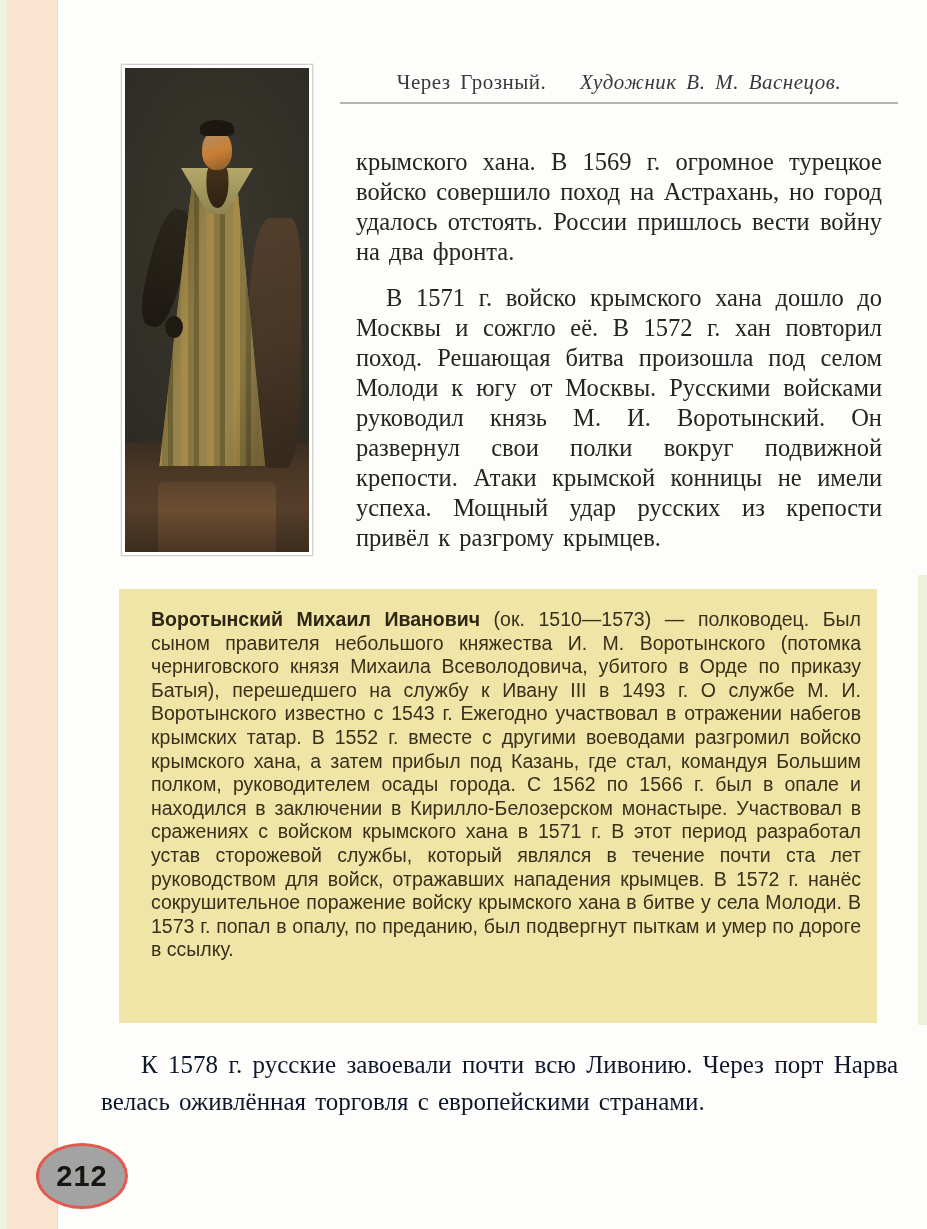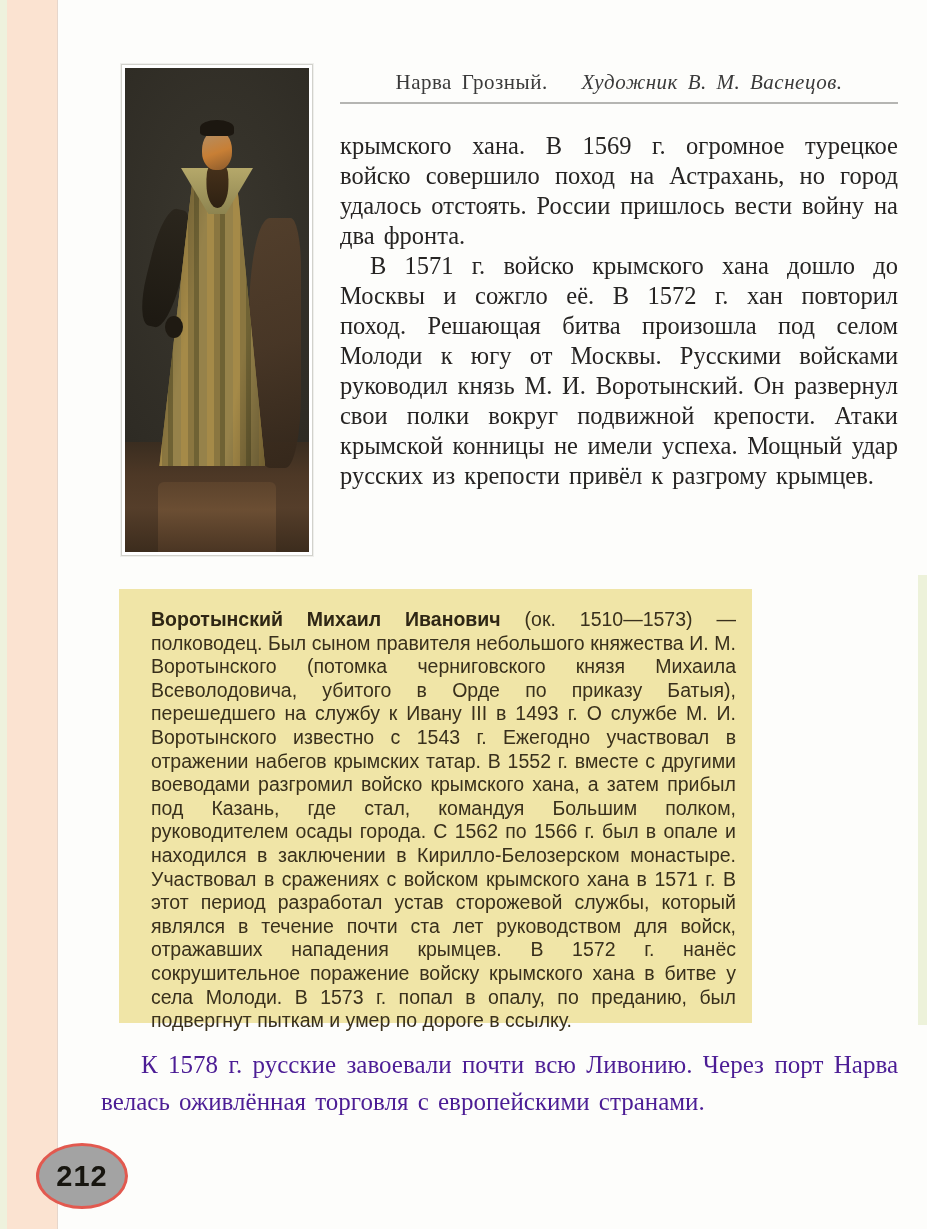--- a/index.html
+++ b/index.html
@@ -48,54 +48,54 @@
     border-radius:50% 50% 45% 45%;background:linear-gradient(160deg,#b98a57 20%,#c87f35 55%,#8a5a2c 100%);}
   .cap{position:absolute;left:50%;top:52px;width:34px;height:16px;transform:translateX(-50%);
     border-radius:50% 50% 20% 20%;background:#1c1710;}
   .beard{position:absolute;left:50%;top:92px;width:22px;height:48px;transform:translateX(-48%);
     border-radius:40% 40% 50% 50%;background:linear-gradient(180deg,#4a331c,#2e2112);}
   .hand{position:absolute;left:40px;top:248px;width:18px;height:22px;border-radius:50%;background:#1f1a12;}
 
   
   .body-col{position:absolute;left:340px;top:131px;width:558px;
     font-size:24.5px;line-height:30px;color:#262423;text-align:justify;word-spacing:3px;}
-  .body-col p{margin:0;}
+  .body-col p{margin:16px;}
   .body-col p + p{text-indent:30px;}
   .bold{font-weight:normal;}
 
   
-  .bio-box{position:absolute;left:119px;top:589px;width:633px;height:434px;
+  .bio-box{position:absolute;left:119px;top:589px;width:758px;height:434px;
     background:#f0e5a7;box-sizing:border-box;padding:19px 16px 0 32px;
     font-family:"Liberation Sans", sans-serif;font-size:19.5px;line-height:23.6px;
     color:#39301c;text-align:justify;}
   .bio-box .lead{font-weight:bold;color:#2e2614;}
 
   
   .closing{position:absolute;left:101px;top:1046px;width:797px;
-    font-size:25px;line-height:37px;color:#4c1d95;text-align:justify;word-spacing:3px;}
+    font-size:25px;line-height:37px;color:#0f172a;text-align:justify;word-spacing:3px;}
   .closing p{margin:0;text-indent:40px;}
 
   
   .page-badge{position:absolute;left:36px;top:1143px;width:86px;height:60px;
     border-radius:50%;background:#a3a3a3;border:3px solid #e2594f;
     display:flex;align-items:center;justify-content:center;
     font-family:"Liberation Sans", sans-serif;font-weight:bold;font-size:29px;color:#17150f;
     letter-spacing:1px;}
 </style>
 </head>
 <body>
 
 <div class="page">
 
   <div class="edge-sliver"></div>
   <div class="left-strip"></div>
   <div class="right-sliver"></div>
 
   <div class="caption">
-    <span>Нарва Грозный.</span>
+    <span>Через Грозный.</span>
     <span class="artist">Художник В. М. Васнецов.</span>
   </div>
   <div class="caption-rule"></div>
 
   <div class="portrait-frame">
     <div class="canvas">
       <div class="floor"></div>
       <div class="floor-rug"></div>
       <div class="fur-right"></div>
       <div class="sleeve"></div>

